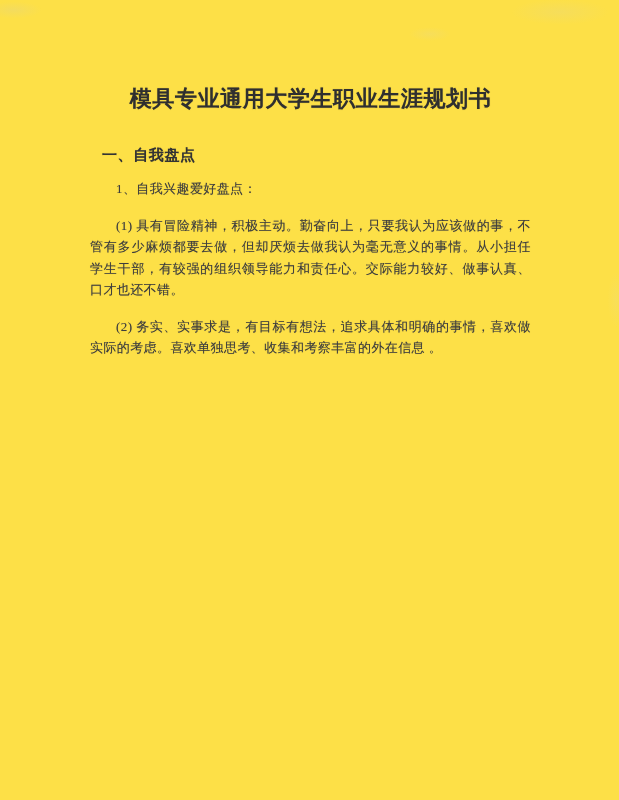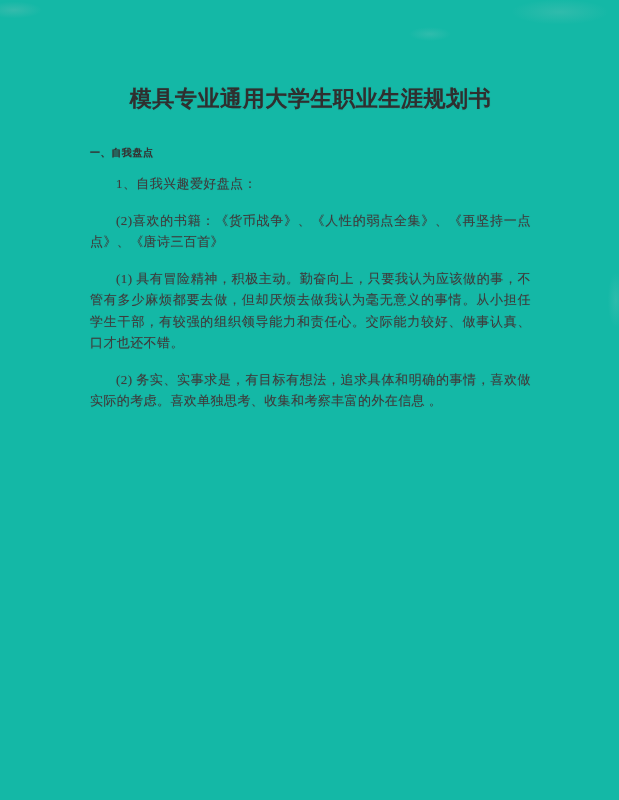--- a/index.html
+++ b/index.html
@@ -4,21 +4,21 @@
 <style>
   html, body {
     margin: 0;
     padding: 0;
     background: #ffffff;
   }
   .page {
     position: relative;
     width: 619px;
     height: 800px;
-    background: #14b8a6;
+    background: #fde047;
     overflow: hidden;
     font-family: "Liberation Serif", "DejaVu Serif", serif;
     color: #3c3c3c;
     box-sizing: border-box;
   }
   .scan-noise {
     position: absolute;
     inset: 0;
     background:
       radial-gradient(40px 12px at 14px 10px, rgba(200,200,200,0.18), rgba(255,255,255,0) 70%),
@@ -37,22 +37,22 @@
     margin: 0 0 32px 0;
     font-size: 22px;
     font-weight: 700;
     letter-spacing: 0.6px;
     text-align: center;
     color: #2f2f2f;
     text-shadow: 0 0 0.8px rgba(60,60,60,0.5);
     white-space: nowrap;
   }
   .section-heading {
-    margin: 0 0 13px 0;
-    font-size: 10px;
+    margin: 0 0 13px 12px;
+    font-size: 15px;
     font-weight: 700;
     letter-spacing: 0.6px;
     color: #333333;
     text-shadow: 0 0 0.7px rgba(60,60,60,0.45);
   }
   .paragraphs p {
     margin: 0 0 15px 0;
     font-size: 13px;
     line-height: 21.5px;
     letter-spacing: 0.4px;
@@ -66,18 +66,17 @@
 <body>
 
 <div class="page">
   <div class="scan-noise"></div>
   <div class="content">
     <h1 class="doc-title">模具专业通用大学生职业生涯规划书</h1>
     <h2 class="section-heading">一、自我盘点</h2>
     <div class="paragraphs">
 
     <p>1、自我兴趣爱好盘点：</p>
-        <p>(2)喜欢的书籍：《货币战争》、《人性的弱点全集》、《再坚持一点点》、《唐诗三百首》</p>
         <p>(1) 具有冒险精神，积极主动。勤奋向上，只要我认为应该做的事，不管有多少麻烦都要去做，但却厌烦去做我认为毫无意义的事情。从小担任学生干部，有较强的组织领导能力和责任心。交际能力较好、做事认真、口才也还不错。</p>
         <p>(2) 务实、实事求是，有目标有想法，追求具体和明确的事情，喜欢做实际的考虑。喜欢单独思考、收集和考察丰富的外在信息 。</p>
       </div>
   </div>
 </div>
 
 </body></html>

